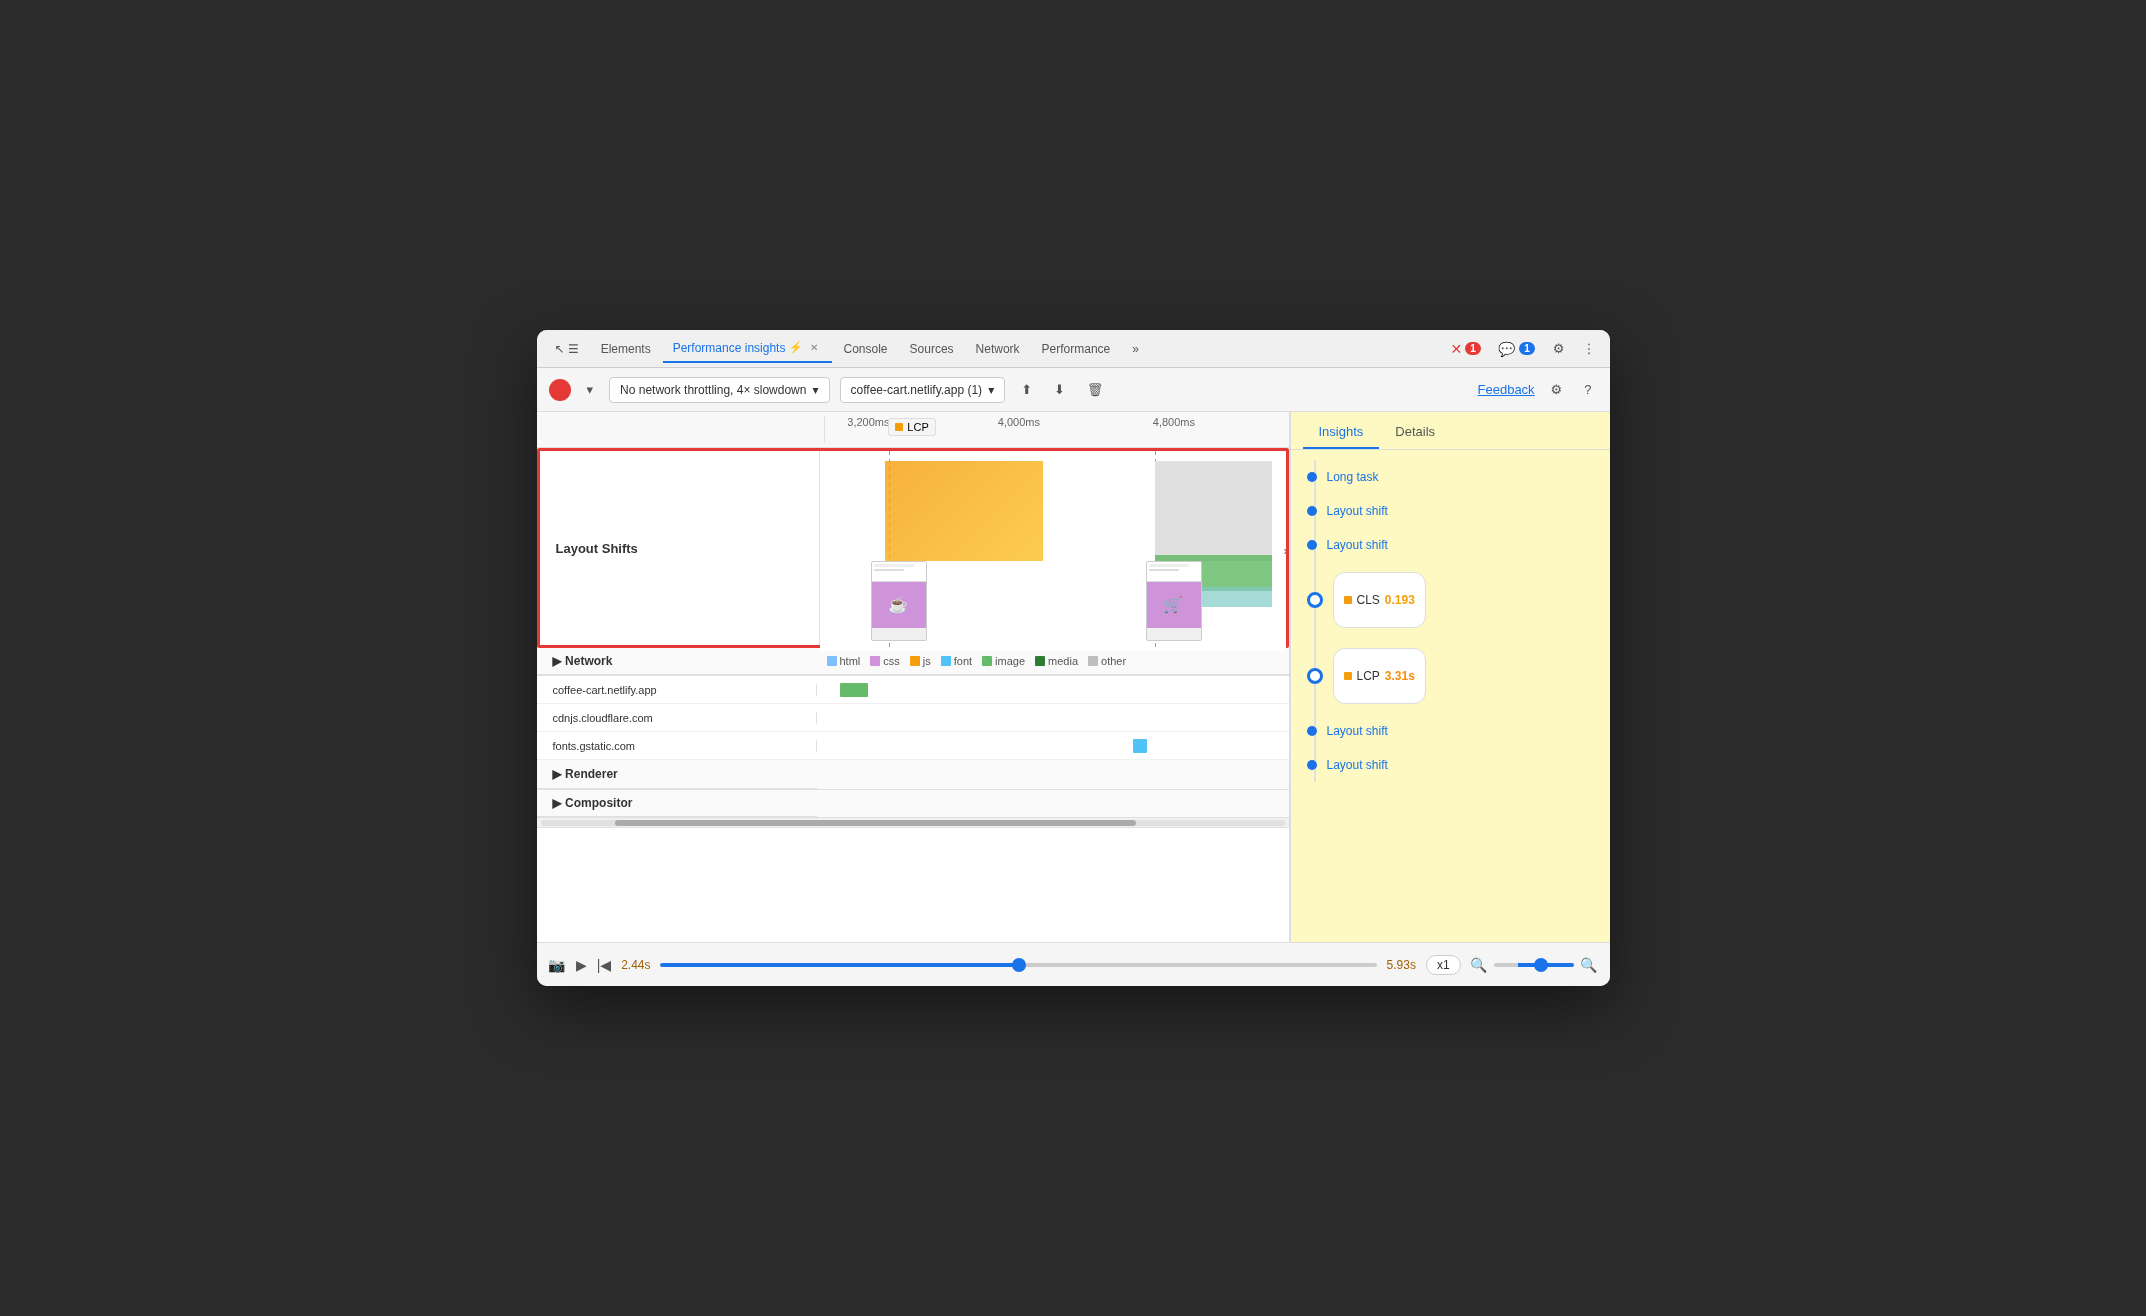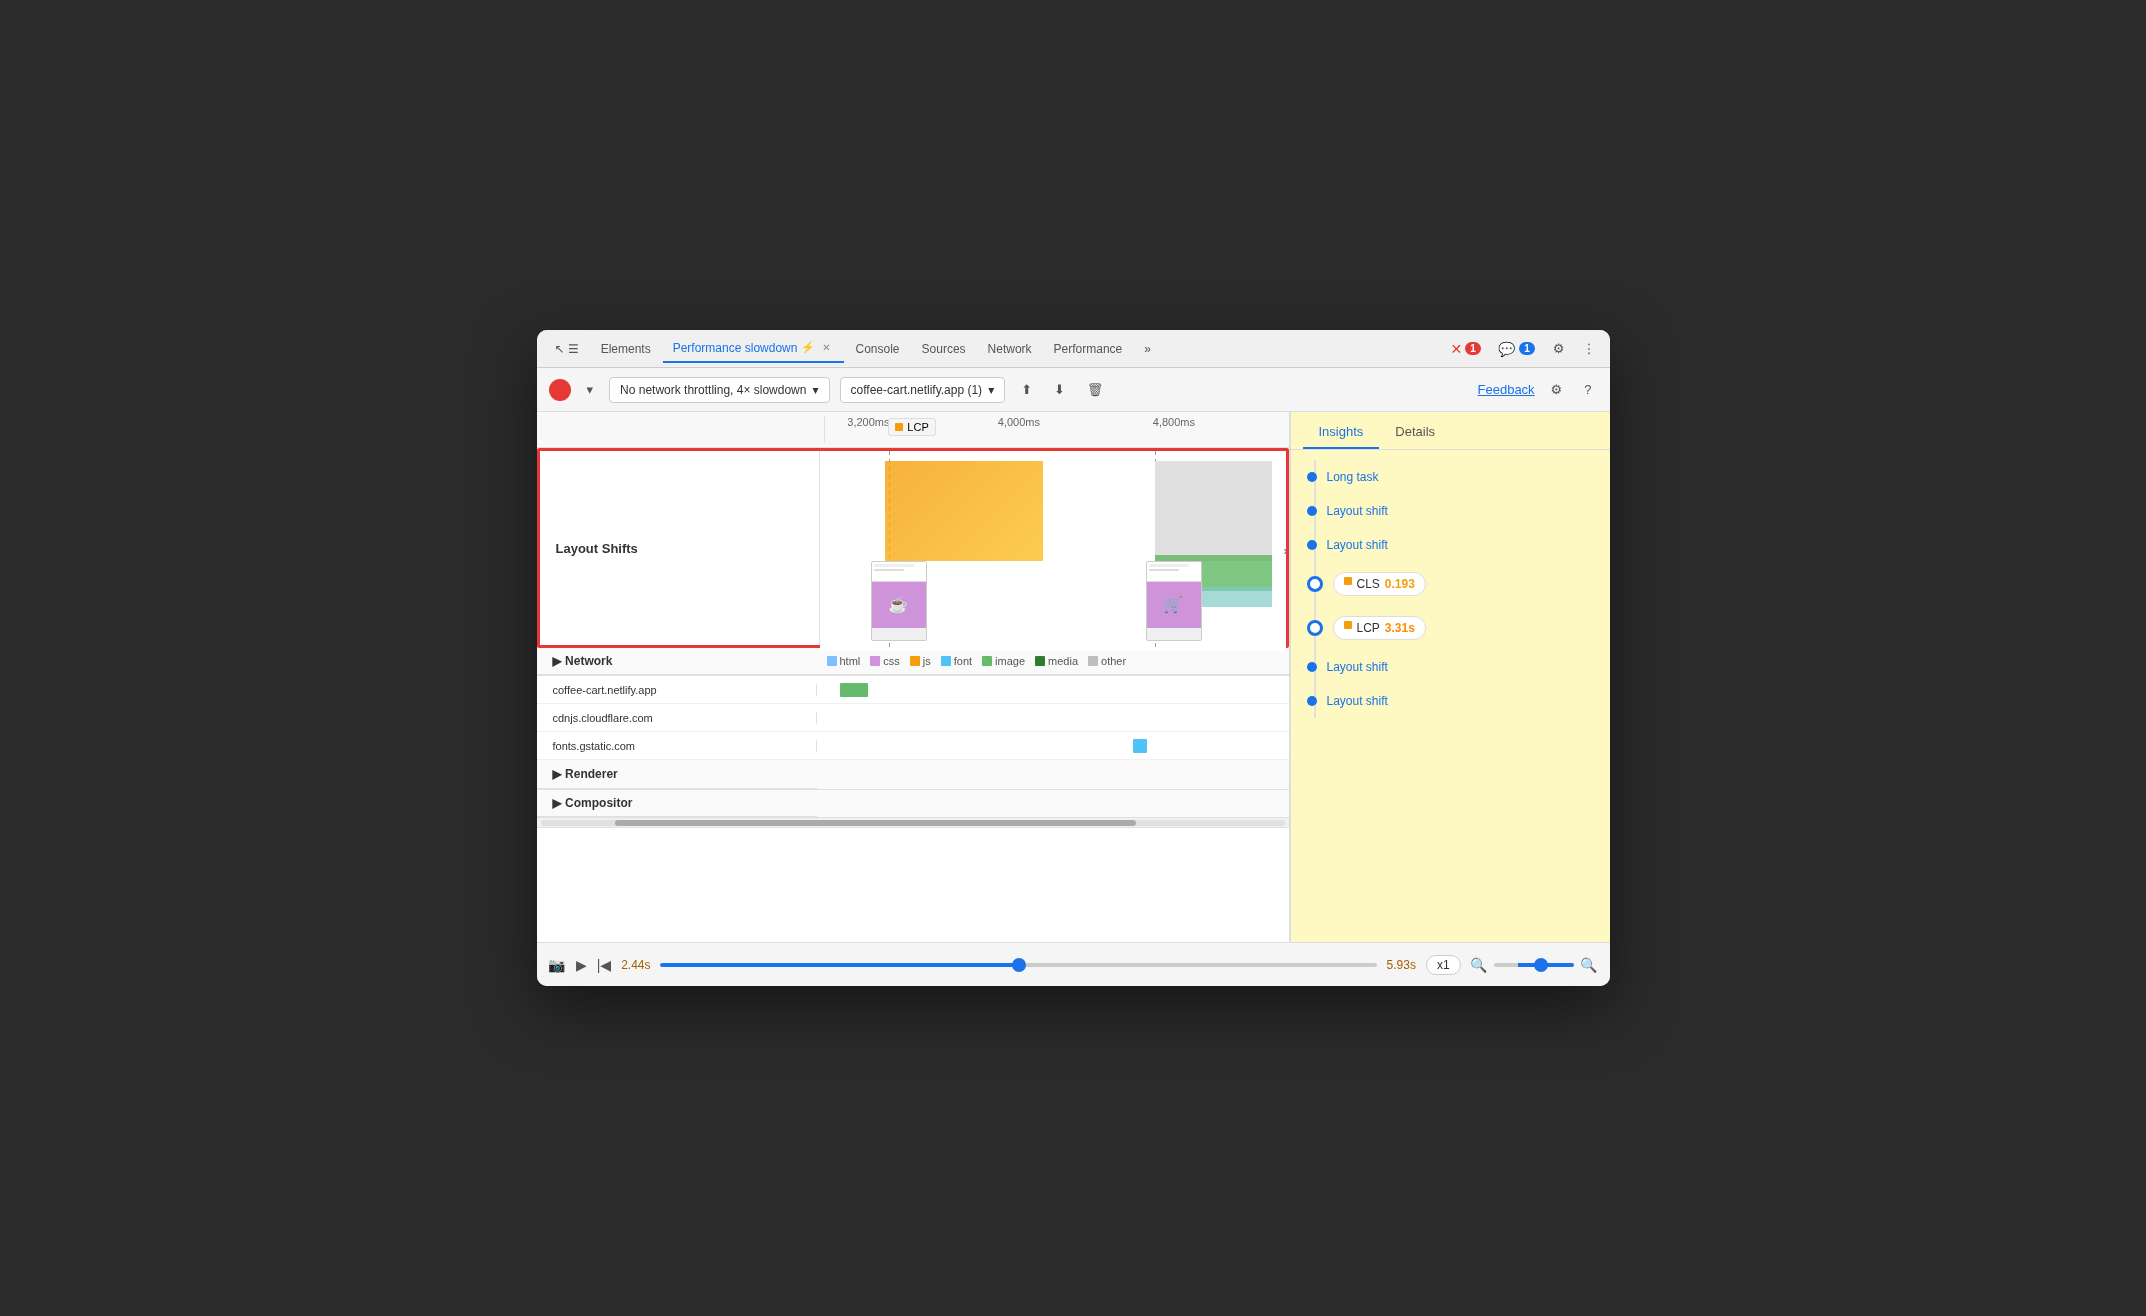--- a/index.html
+++ b/index.html
@@ -508,23 +508,23 @@
       border: 3px solid #1a73e8;
     }
     .timeline-item-label {
       font-size: 12px;
       color: #1a73e8;
       cursor: pointer;
       text-decoration: none;
     }
     .metric-badge {
       display: inline-flex;
-      align-items: flex-start;
+      align-items: center;
       gap: 5px;
-      padding: 4px 10px;
+      padding: 20px 10px;
       border: 1px solid #ddd;
       border-radius: 12px;
       font-size: 12px;
       background: #fff;
     }
     .metric-dot-yellow {
       width: 8px;
       height: 8px;
       background: #f59e0b;
       border-radius: 1px;
@@ -538,21 +538,21 @@
 
 <div class="window">
 
 
   <div class="tabbar">
     <button class="tab-btn">↖ ☰</button>
     <button class="tab-btn">
       <span>Elements</span>
     </button>
     <button class="tab-btn active">
-      <span>Performance slowdown</span>
+      <span>Performance insights</span>
       <span style="font-size:11px">⚡</span>
       <span class="tab-close">✕</span>
     </button>
     <button class="tab-btn">
       <span>Console</span>
     </button>
     <button class="tab-btn">
       <span>Sources</span>
     </button>
     <button class="tab-btn">

